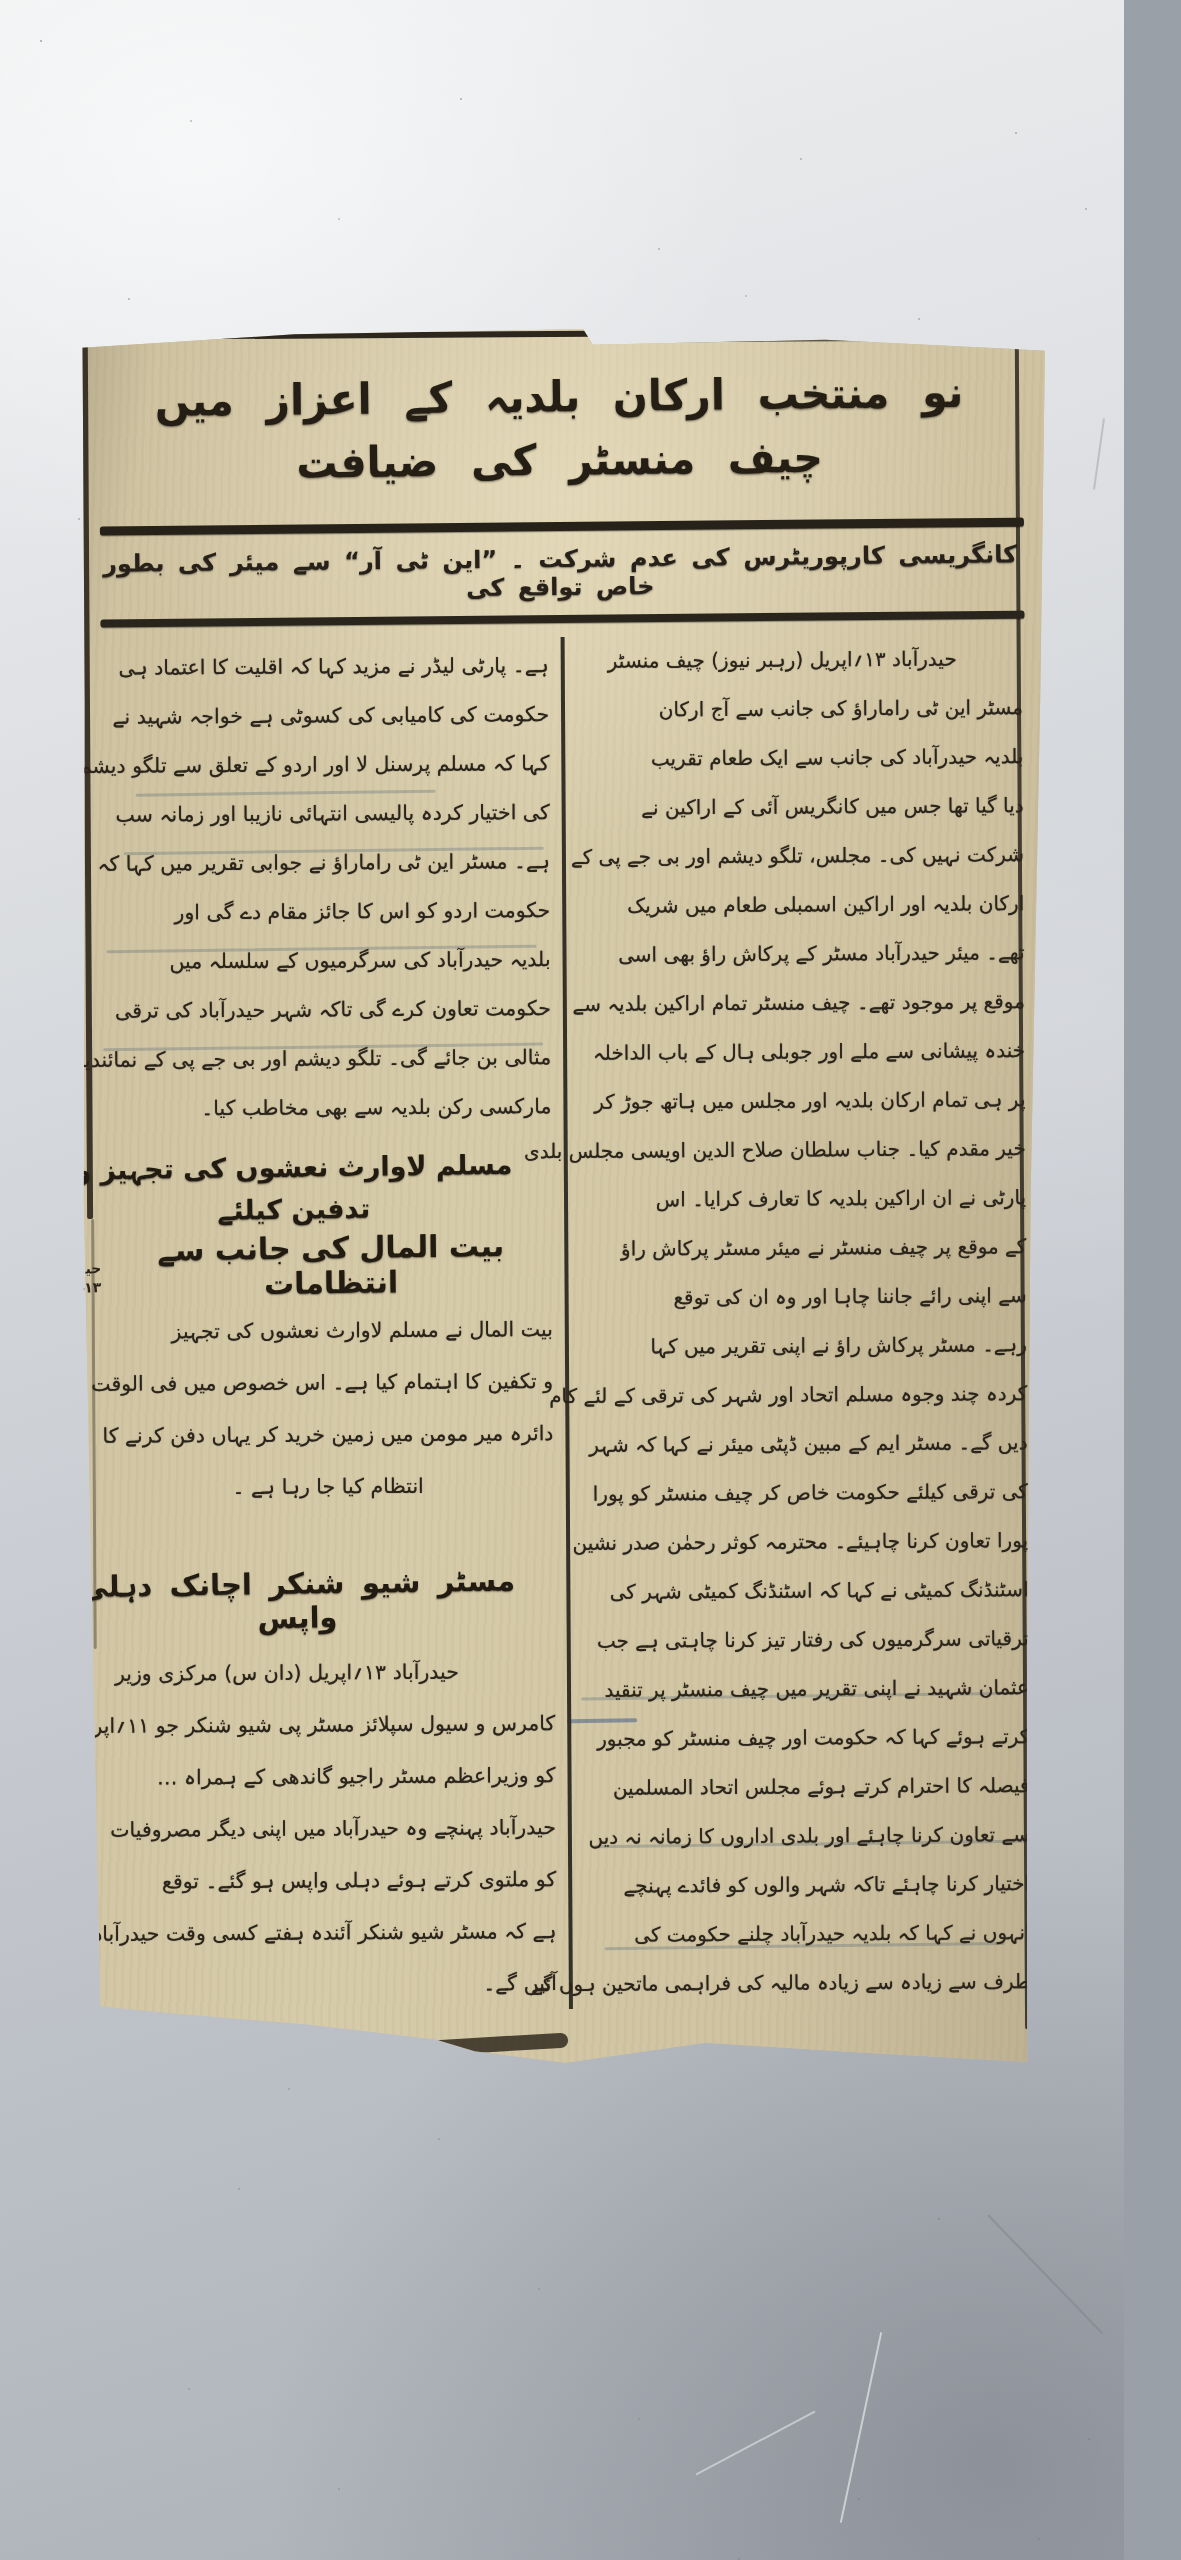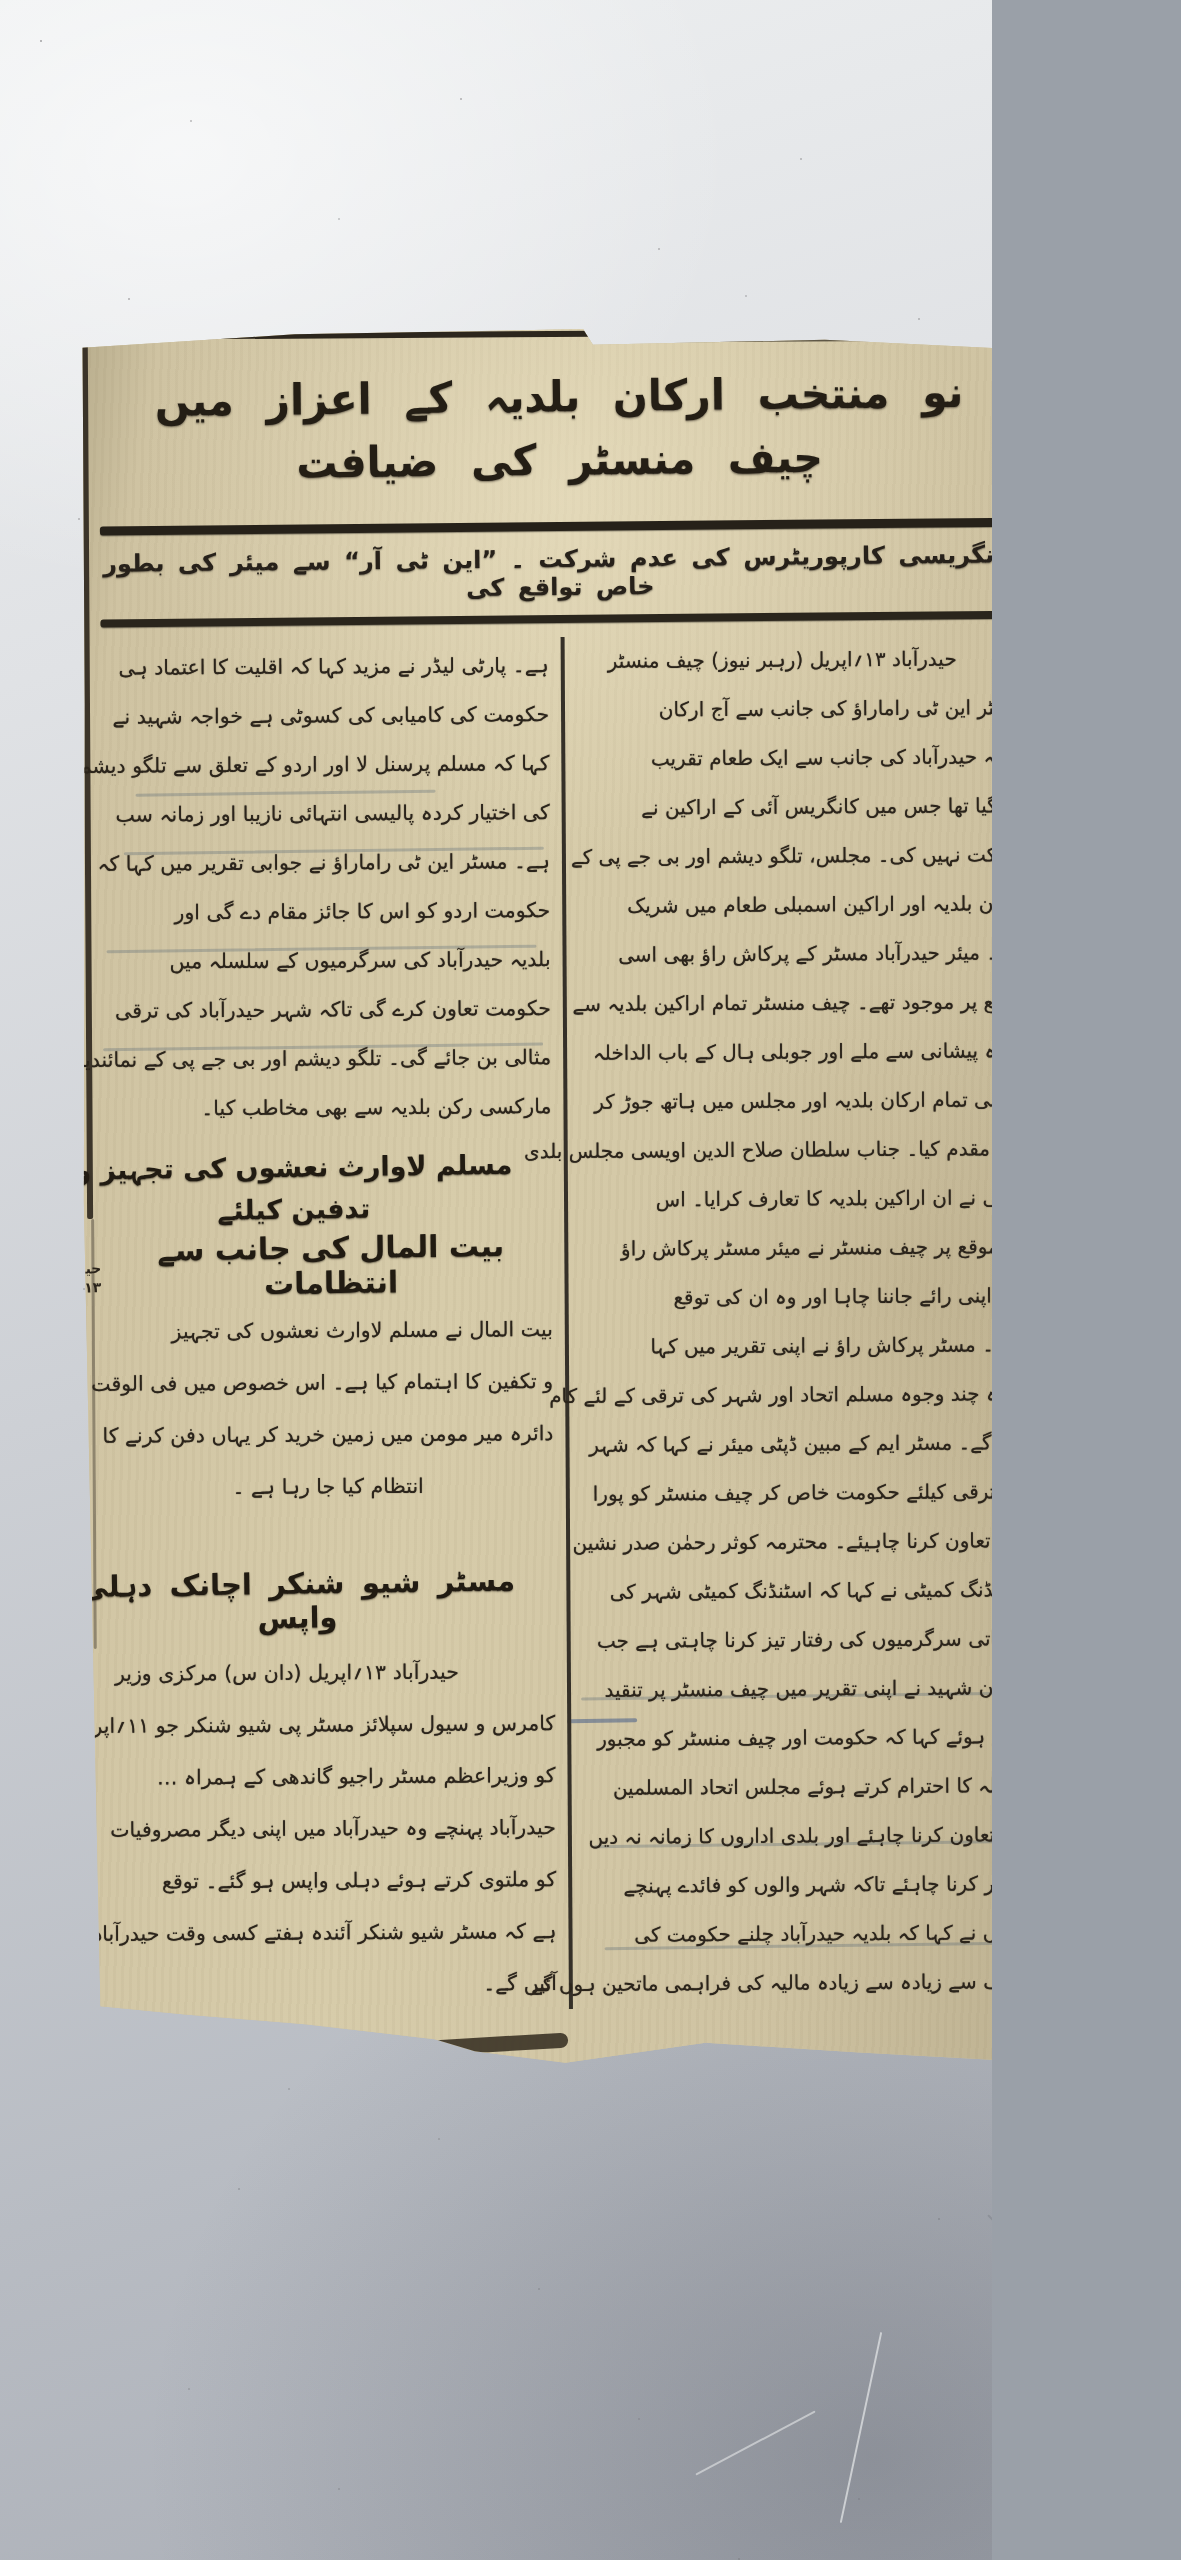--- a/index.html
+++ b/index.html
@@ -1,16 +1,16 @@
 <!DOCTYPE html>
 <html lang="ur"><head>
 <meta charset="utf-8">
 <style>
   html,body{margin:0;padding:0;background:#9aa0a8;}
-  .stage{position:relative;width:992px;height:2560px;overflow:hidden;
+  .stage{position:relative;width:1124px;height:2560px;overflow:hidden;
     font-family:"DejaVu Sans",sans-serif;
     background:
       radial-gradient(900px 700px at 18% 6%, rgba(255,255,255,.6), transparent 62%),
       radial-gradient(1100px 950px at 88% 96%, rgba(56,60,70,.28), transparent 66%),
       radial-gradient(700px 500px at 95% 40%, rgba(255,255,255,.12), transparent 60%),
       linear-gradient(163deg,#eef0f1 0%,#e0e2e5 24%,#cdd0d5 50%,#b8bcc3 78%,#aaaeb6 100%);
   }
   
   .speck{position:absolute;width:2px;height:2px;border-radius:50%;background:rgba(95,92,96,.55);
     box-shadow:150px 80px 0 0 rgba(95,92,96,.4),420px 58px 0 0 rgba(95,92,96,.45),

